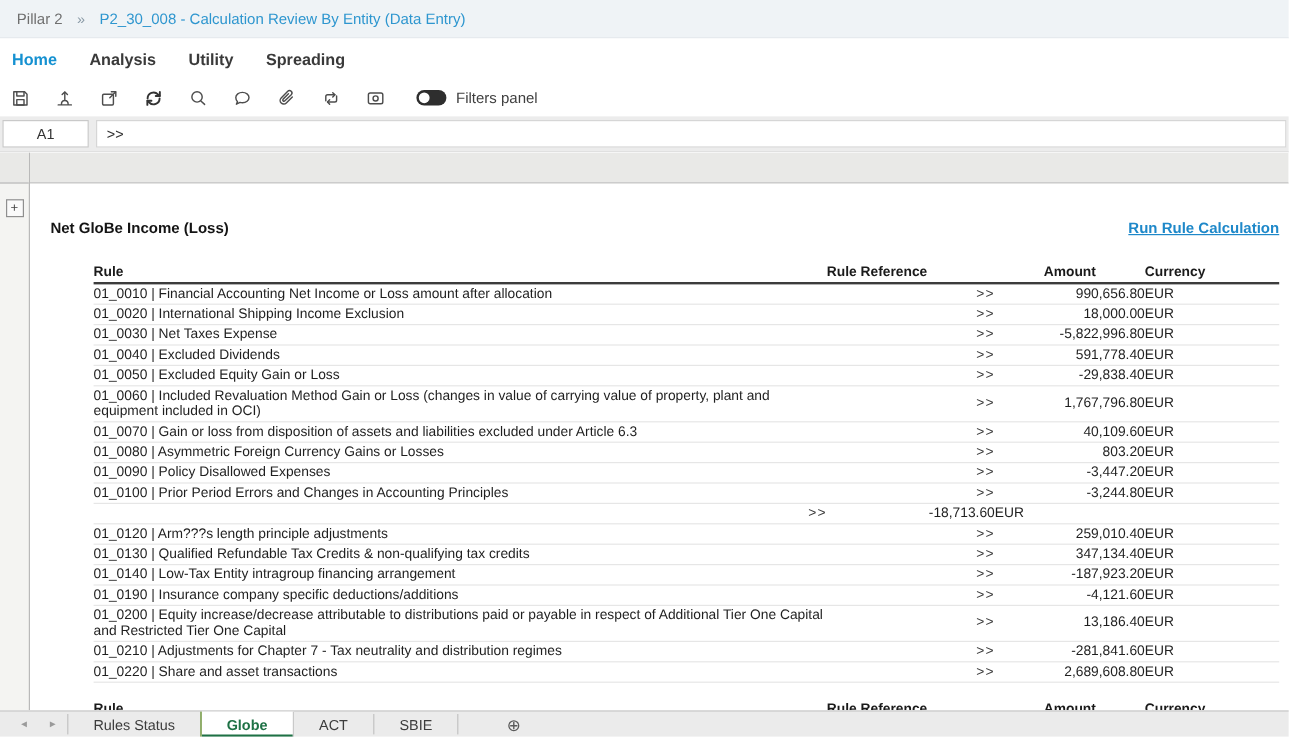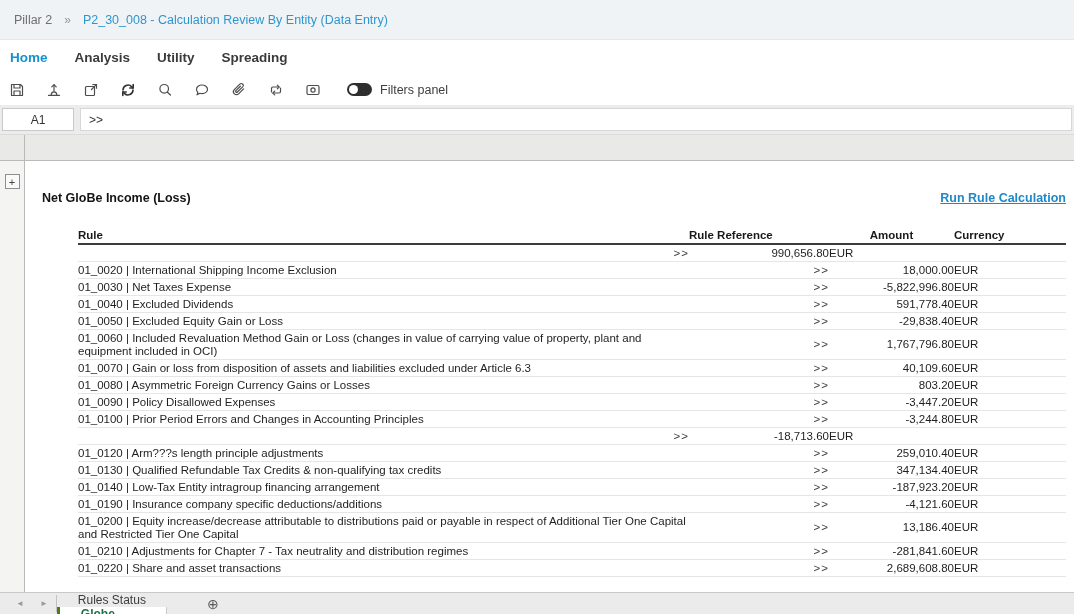--- a/index.html
+++ b/index.html
@@ -1,21 +1,21 @@
 <!DOCTYPE html>
 <html><head>
 <meta charset="utf-8">
 <style>
   * { margin:0; padding:0; box-sizing:border-box; }
   html,body { width:1074px; height:614px; overflow:hidden; background:#fff;
     font-family:"Liberation Sans", sans-serif; color:#2b2b2b; }
   .app { width:1074px; height:614px; display:flex; flex-direction:column; }
 
   
-  .crumbbar { height:40px; background:#eff3f6; border-bottom:1px solid #e4e8eb;
+  .crumbbar { height:32px; background:#eff3f6; border-bottom:1px solid #e4e8eb;
     display:flex; align-items:center; padding-left:14px; font-size:12.5px; flex:0 0 auto; }
   .crumb-sec { color:#6f6f6f; }
   .crumb-sep { color:#8a9aa6; margin:0 12px; font-size:12px; }
   .crumb-page { color:#2e96cf; text-decoration:none; cursor:pointer; }
 
   
   .menubar { height:34px; background:#fff; display:flex; align-items:center;
     padding-left:10px; gap:27px; flex:0 0 auto; }
   .menu-item { font-size:13.5px; font-weight:bold; color:#3a3a3a; cursor:pointer; }
   .menu-item.active { color:#1591d1; }
@@ -76,21 +76,21 @@
 
   
   .tabbar { height:22px; flex:0 0 auto; background:#ebebeb; border-top:1px solid #c9c9c9;
     display:flex; align-items:stretch; font-size:12px; }
   .navarrow { color:#9a9a9a; font-size:8px; display:flex; align-items:center;
     padding:0 8px; cursor:pointer; }
   .navarrow.left { margin-left:8px; }
   .tabsep { width:1px; background:#c2c2c2; margin:2px 0; }
   .sheettab { display:flex; align-items:center; padding:0 21px; color:#3c3c3c; cursor:pointer; }
   .sheettab.active { background:#fff; color:#1e7145; font-weight:bold;
-    border-left:3px solid #4d7c0f; border-right:1px solid #c9c9c9;
+    border-left:1px solid #4d7c0f; border-right:1px solid #c9c9c9;
     box-shadow:inset 0 -2px 0 #1e7145; }
   .addtab { display:flex; align-items:center; padding:0 10px; margin-left:30px;
     color:#5a5a5a; font-size:14px; cursor:pointer; }
 </style>
 </head>
 <body>
 
 <div class="app">
 
   <header class="crumbbar">
@@ -196,20 +196,21 @@
         </div>
         <div id="tables">
             <div class="ruletable">
               <div class="trow head">
                 <div class="c-rule">Rule</div>
                 <div class="c-ref">Rule Reference</div>
                 <div class="c-amt">Amount</div>
                 <div class="c-cur">Currency</div>
               </div>
               <div class="trow body">
+                <div class="c-rule">01_0010 | Financial Accounting Net Income or Loss amount after allocation</div>
                 <div class="c-ref"><span class="reflink">&gt;&gt;</span></div>
                 <div class="c-amt">990,656.80</div>
                 <div class="c-cur">EUR</div>
               </div>
               <div class="trow body">
                 <div class="c-rule">01_0020 | International Shipping Income Exclusion</div>
                 <div class="c-ref"><span class="reflink">&gt;&gt;</span></div>
                 <div class="c-amt">18,000.00</div>
                 <div class="c-cur">EUR</div>
               </div>
@@ -319,21 +320,21 @@
             </div>
           </div>
       </div>
     </div>
   </div>
 
   <footer class="tabbar">
     <span class="navarrow left">◄</span>
     <span class="navarrow">►</span>
     <span class="tabsep"></span>
-    <div id="sheettabs" style="display:flex;align-items:stretch;flex-direction:column;">
+    <div id="sheettabs" style="display:flex;align-items:stretch;">
         <span class="sheettab">Rules Status</span>
         <span class="sheettab active">Globe</span>
         <span class="sheettab">ACT</span>
         <span class="tabsep"></span>
         <span class="sheettab">SBIE</span>
         <span class="tabsep"></span>
       </div>
     <span class="addtab">⊕</span>
   </footer>
 

